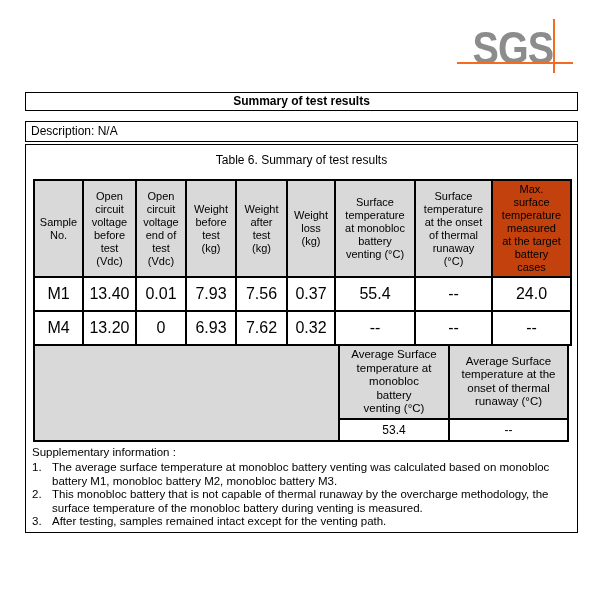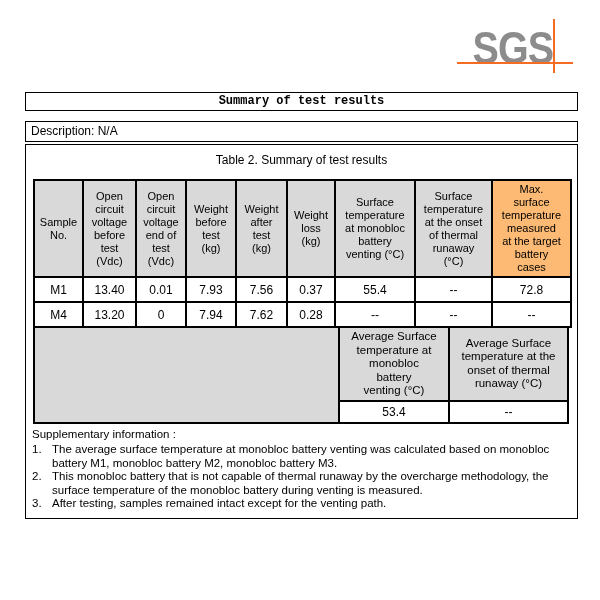--- a/index.html
+++ b/index.html
@@ -33,21 +33,20 @@
     margin-left: 25px;
     border: 1px solid #000;
     background: #fff;
   }
   .box-title {
     margin-top: 92px;
     text-align: center;
     font-weight: bold;
     font-size: 12px;
     padding: 1px 0 2px 0;
-    font-family: Liberation Mono, monospace;
   }
   .box-desc {
     margin-top: 10px;
     font-size: 12px;
     padding: 2px 5px 3px 5px;
   }
   .box-main {
     margin-top: 2px;
     min-height: 375px;
     padding-bottom: 2px;
@@ -67,22 +66,22 @@
     text-align: center;
     vertical-align: middle;
   }
   .results-table th {
     font-weight: normal;
     font-size: 11px;
     line-height: 13px;
     padding: 2px 1px;
   }
   .results-table td {
-    font-size: 12px;
-    height: 25px;
+    font-size: 16px;
+    height: 34px;
   }
   .pre { white-space: pre-line; }
 
   
   .avg-table { margin-left: 7px; margin-top: -2px; width: 534px; }
   .avg-table td { border: 2px solid #000; text-align: center; vertical-align: middle; }
   .avg-label { font-size: 11.5px; line-height: 13.5px; padding: 2px 10px; }
   .avg-value { font-size: 12px; height: 22px; background: #fff; border-radius: 10px; }
 
   
@@ -104,21 +103,21 @@
 <div class="box box-title">
   <span>Summary of test results</span>
 </div>
 
 <div class="box box-desc">
   <span>Description: N/A</span>
 </div>
 
 <div class="box box-main">
 
-  <div class="caption">Table 2. Summary of test results</div>
+  <div class="caption">Table 6. Summary of test results</div>
 
   <table class="results-table">
     <colgroup>
       <col style="width:49px">
         <col style="width:53px">
         <col style="width:50px">
       <col style="width:50px">
         <col style="width:51px">
         <col style="width:48px">
       <col style="width:80px">
@@ -156,48 +155,48 @@
 temperature
 at monobloc
 battery
 venting (°C)</th>
         <th class="pre hdr" style="background: rgb(217, 217, 217);">Surface
 temperature
 at the onset
 of thermal
 runaway
 (°C)</th>
-        <th class="pre hdr" style="background: #fdba74;">Max.
+        <th class="pre hdr" style="background: #c2410c;">Max.
 surface
 temperature
 measured
 at the target
 battery
 cases</th>
       </tr>
     </thead>
     <tbody>
       <tr>
         <td>M1</td>
         <td>13.40</td>
         <td>0.01</td>
         <td>7.93</td>
         <td>7.56</td>
         <td>0.37</td>
         <td>55.4</td>
         <td>--</td>
-        <td>72.8</td>
+        <td>24.0</td>
       </tr>
       <tr>
         <td>M4</td>
         <td>13.20</td>
         <td>0</td>
-        <td>7.94</td>
+        <td>6.93</td>
         <td>7.62</td>
-        <td>0.28</td>
+        <td>0.32</td>
         <td>--</td>
         <td>--</td>
         <td>--</td>
       </tr>
     </tbody>
   </table>
 
   <table class="avg-table">
     <colgroup>
       <col style="width:305px">

